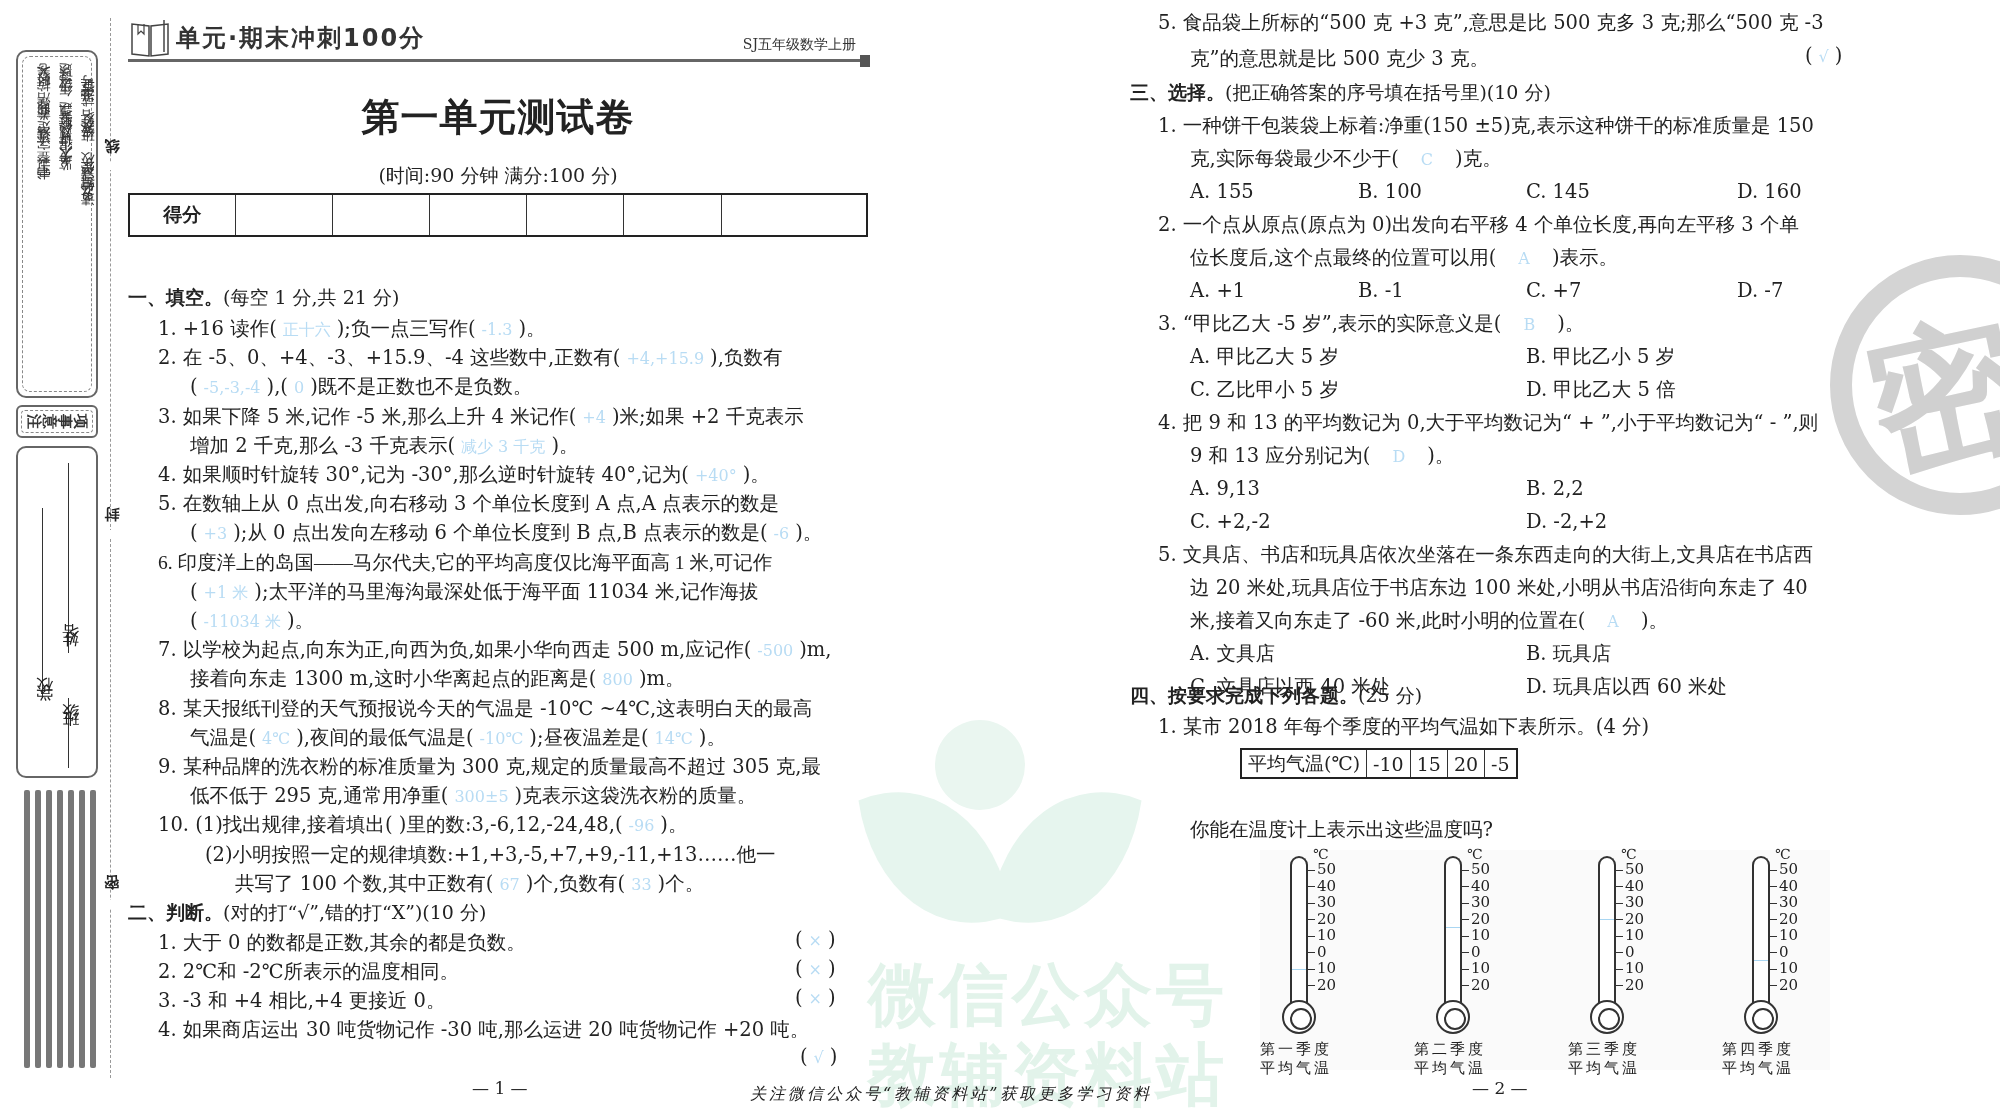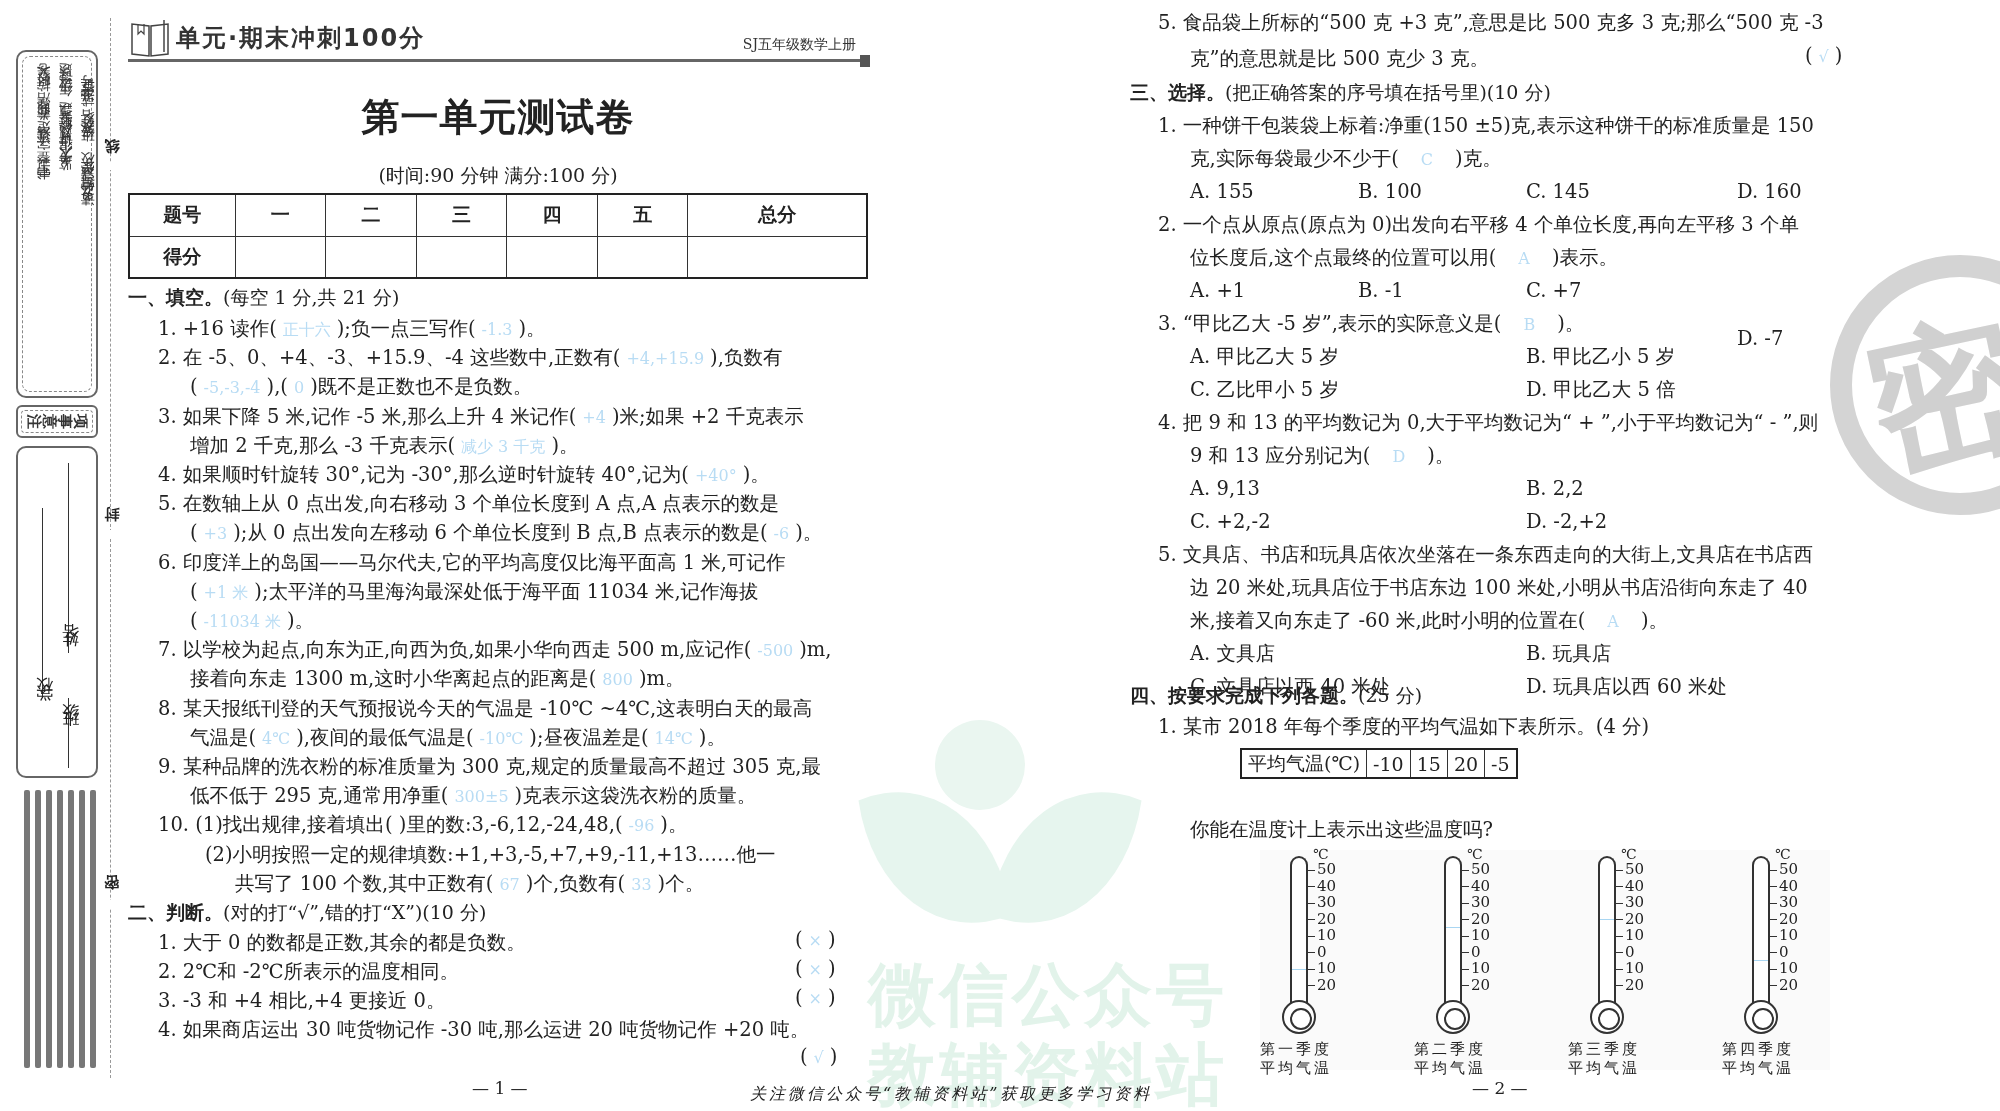--- a/index.html
+++ b/index.html
@@ -97,29 +97,20 @@
   <div class="brand">单元·期末冲刺100分</div>
   <div class="sub">SJ五年级数学上册</div>
   <div class="tab"></div>
 </div>
 
 <div class="title">第一单元测试卷</div>
 <div class="subtitle">(时间:90 分钟   满分:100 分)</div>
 
 <table class="score">
   <tbody>
-      <tr>
-    <td>题号</td>
-    <td>一</td>
-    <td>二</td>
-    <td>三</td>
-    <td>四</td>
-    <td>五</td>
-    <td>总分</td>
-  </tr>
   <tr>
     <td>得分</td>
     <td></td>
     <td></td>
     <td></td>
     <td></td>
     <td></td>
     <td></td>
   </tr>
 </tbody>
@@ -131,21 +122,21 @@
 
 <div id="s1">
     <div class="line" style="left: 158px; top: 314px;"><span>1.  +16 读作(</span><span class="ans">正十六</span><span>);负一点三写作(</span><span class="ans">-1.3</span><span>)。</span></div>
     <div class="line" style="left: 158px; top: 343.2px;"><span>2.  在 -5、0、+4、-3、+15.9、-4 这些数中,正数有(</span><span class="ans">+4,+15.9</span><span>),负数有</span></div>
     <div class="line" style="left: 190px; top: 372.4px;"><span>(</span><span class="ans">-5,-3,-4</span><span>),(</span><span class="ans">0</span><span>)既不是正数也不是负数。</span></div>
     <div class="line" style="left: 158px; top: 401.6px;"><span>3.  如果下降 5 米,记作 -5 米,那么上升 4 米记作(</span><span class="ans">+4</span><span>)米;如果 +2 千克表示</span></div>
     <div class="line" style="left: 190px; top: 430.8px;"><span>增加 2 千克,那么 -3 千克表示(</span><span class="ans">减少 3 千克</span><span>)。</span></div>
     <div class="line" style="left: 158px; top: 460px;"><span>4.  如果顺时针旋转 30°,记为 -30°,那么逆时针旋转 40°,记为(</span><span class="ans">+40°</span><span>)。</span></div>
     <div class="line" style="left: 158px; top: 489.2px;"><span>5.  在数轴上从 0 点出发,向右移动 3 个单位长度到 A 点,A 点表示的数是</span></div>
     <div class="line" style="left: 190px; top: 518.4px;"><span>(</span><span class="ans">+3</span><span>);从 0 点出发向左移动 6 个单位长度到 B 点,B 点表示的数是(</span><span class="ans">-6</span><span>)。</span></div>
-    <div class="line" style="left: 158px; top: 547.6px;"><span>6.  印度洋上的岛国——马尔代夫,它的平均高度仅比海平面高 1 米,可记作</span></div>
+    <div class="line" style="left: 158px; top: 547.6px; font-family: Liberation Serif, serif;"><span>6.  印度洋上的岛国——马尔代夫,它的平均高度仅比海平面高 1 米,可记作</span></div>
     <div class="line" style="left: 190px; top: 576.8px;"><span>(</span><span class="ans">+1 米</span><span>);太平洋的马里海沟最深处低于海平面 11034 米,记作海拔</span></div>
     <div class="line" style="left: 190px; top: 606px;"><span>(</span><span class="ans">-11034 米</span><span>)。</span></div>
     <div class="line" style="left: 158px; top: 635.2px;"><span>7.  以学校为起点,向东为正,向西为负,如果小华向西走 500 m,应记作(</span><span class="ans">-500</span><span>)m,</span></div>
     <div class="line" style="left: 190px; top: 664.4px;"><span>接着向东走 1300 m,这时小华离起点的距离是(</span><span class="ans">800</span><span>)m。</span></div>
     <div class="line" style="left: 158px; top: 693.6px;"><span>8.  某天报纸刊登的天气预报说今天的气温是 -10℃ ~4℃,这表明白天的最高</span></div>
     <div class="line" style="left: 190px; top: 722.8px;"><span>气温是(</span><span class="ans">4℃</span><span>),夜间的最低气温是(</span><span class="ans">-10℃</span><span>);昼夜温差是(</span><span class="ans">14℃</span><span>)。</span></div>
     <div class="line" style="left: 158px; top: 752px;"><span>9.  某种品牌的洗衣粉的标准质量为 300 克,规定的质量最高不超过 305 克,最</span></div>
     <div class="line" style="left: 190px; top: 781.2px;"><span>低不低于 295 克,通常用净重(</span><span class="ans">300±5</span><span>)克表示这袋洗衣粉的质量。</span></div>
     <div class="line" style="left: 158px; top: 810.4px;"><span>10. (1)找出规律,接着填出(      )里的数:3,-6,12,-24,48,(</span><span class="ans">-96</span><span>)。</span></div>
     <div class="line" style="left: 205px; top: 839.6px;"><span>(2)小明按照一定的规律填数:+1,+3,-5,+7,+9,-11,+13……他一</span></div>
@@ -190,21 +181,21 @@
     <div class="line" style="left: 1190px; top: 144px;"><span>克,实际每袋最少不少于(</span><span class="ans" style="padding: 0px 22px;">C</span><span>)克。</span></div>
     <div class="line" style="left: 1190px; top: 177px;">A. 155</div>
     <div class="line" style="left: 1358px; top: 177px;">B. 100</div>
     <div class="line" style="left: 1526px; top: 177px;">C. 145</div>
     <div class="line" style="left: 1737px; top: 177px;">D. 160</div>
     <div class="line" style="left: 1158px; top: 210px;"><span>2.  一个点从原点(原点为 0)出发向右平移 4 个单位长度,再向左平移 3 个单</span></div>
     <div class="line" style="left: 1190px; top: 243px;"><span>位长度后,这个点最终的位置可以用(</span><span class="ans" style="padding: 0px 22px;">A</span><span>)表示。</span></div>
     <div class="line" style="left: 1190px; top: 276px;">A.  +1</div>
     <div class="line" style="left: 1358px; top: 276px;">B.  -1</div>
     <div class="line" style="left: 1526px; top: 276px;">C.  +7</div>
-    <div class="line" style="left: 1737px; top: 276px; margin-top: 48px;">D.  -7</div>
+    <div class="line" style="left: 1737px; top: 276px;">D.  -7</div>
     <div class="line" style="left: 1158px; top: 309px;"><span>3.  “甲比乙大 -5 岁”,表示的实际意义是(</span><span class="ans" style="padding: 0px 22px;">B</span><span>)。</span></div>
     <div class="line" style="left: 1190px; top: 342px;">A. 甲比乙大 5 岁</div>
     <div class="line" style="left: 1526px; top: 342px;">B. 甲比乙小 5 岁</div>
     <div class="line" style="left: 1190px; top: 375px;">C. 乙比甲小 5 岁</div>
     <div class="line" style="left: 1526px; top: 375px;">D. 甲比乙大 5 倍</div>
     <div class="line" style="left: 1158px; top: 408px;"><span>4.  把 9 和 13 的平均数记为 0,大于平均数记为“ + ”,小于平均数记为“ - ”,则</span></div>
     <div class="line" style="left: 1190px; top: 441px;"><span>9 和 13 应分别记为(</span><span class="ans" style="padding: 0px 22px;">D</span><span>)。</span></div>
     <div class="line" style="left: 1190px; top: 474px;">A. 9,13</div>
     <div class="line" style="left: 1526px; top: 474px;">B. 2,2</div>
     <div class="line" style="left: 1190px; top: 507px;">C.  +2,-2</div>

